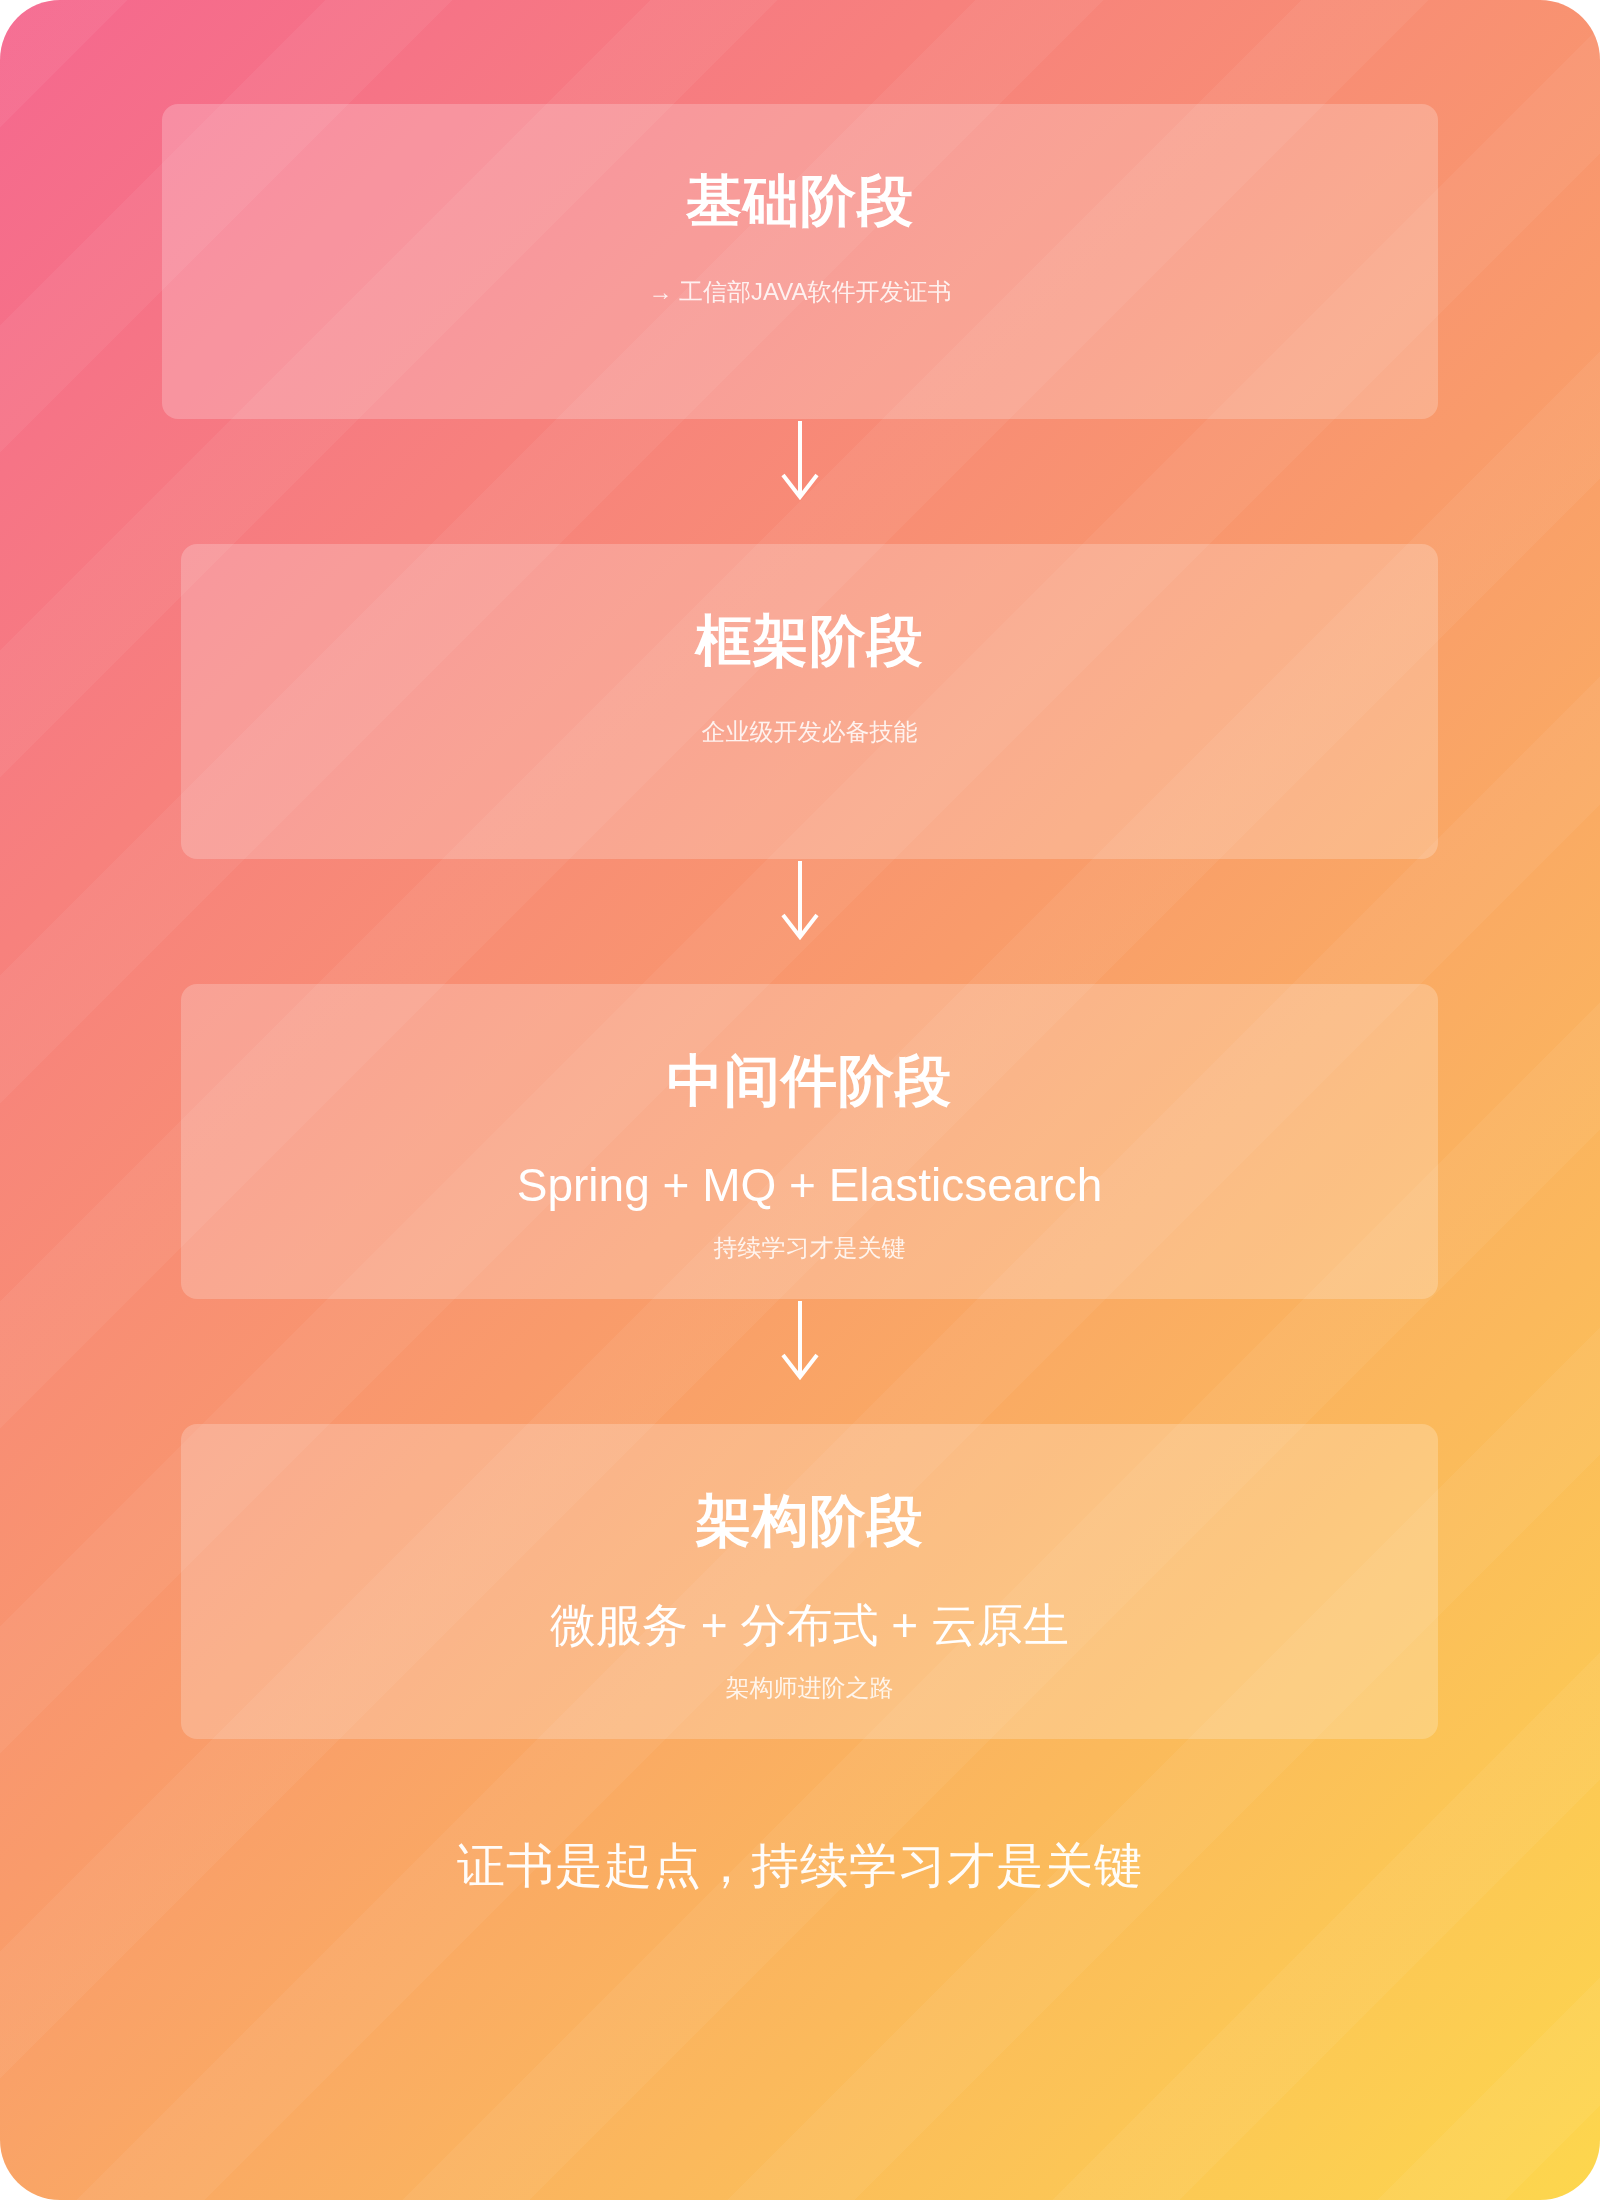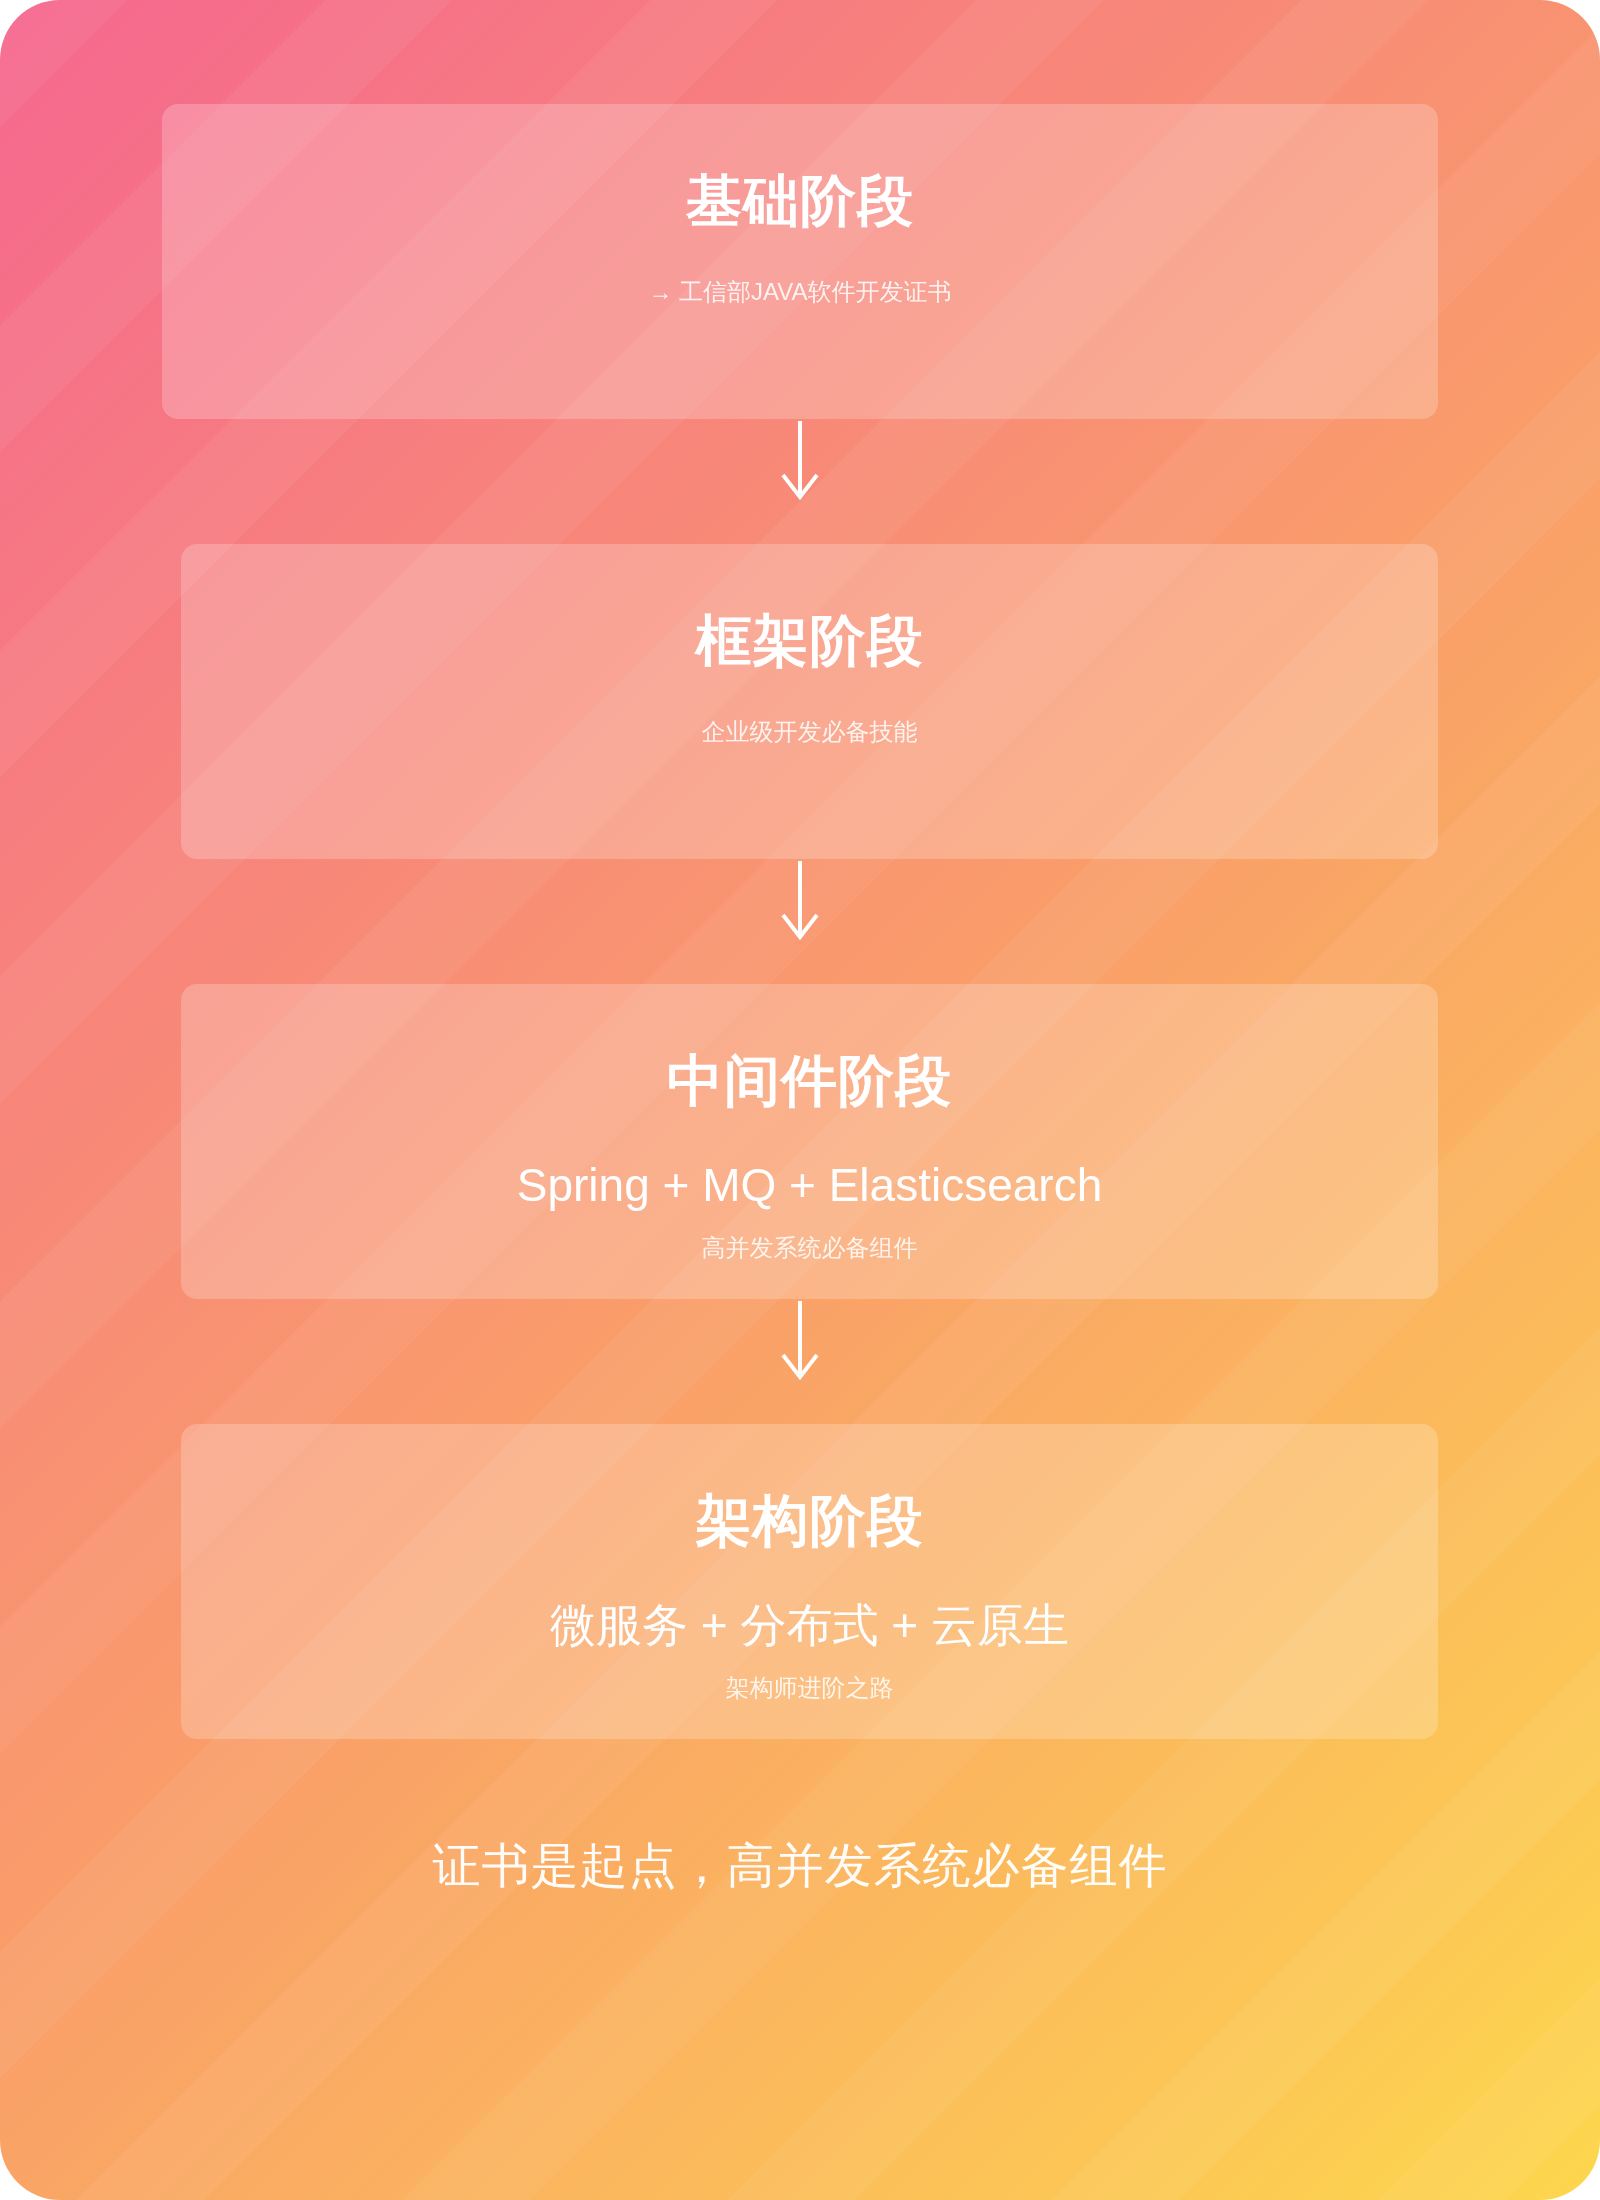--- a/index.html
+++ b/index.html
@@ -139,32 +139,32 @@
     <div class="arrow-row">
       <svg class="down-arrow-svg" width="44" height="84" viewBox="0 0 44 84" fill="none" xmlns="http://www.w3.org/2000/svg">
         <path d="M22 2 L22 76" stroke="#ffffff" stroke-width="4"></path>
         <path d="M5 56 L22 78 L39 56" stroke="#ffffff" stroke-width="4" fill="none" stroke-linejoin="miter"></path>
       </svg>
     </div>
 
     <section class="stage-card">
       <div class="stage-title">中间件阶段</div>
       <div class="stage-skills">Spring + MQ + Elasticsearch</div>
-      <div class="stage-note">高并发系统必备组件</div>
+      <div class="stage-note">持续学习才是关键</div>
     </section>
 
     <div class="arrow-row">
       <svg class="down-arrow-svg" width="44" height="84" viewBox="0 0 44 84" fill="none" xmlns="http://www.w3.org/2000/svg">
         <path d="M22 2 L22 76" stroke="#ffffff" stroke-width="4"></path>
         <path d="M5 56 L22 78 L39 56" stroke="#ffffff" stroke-width="4" fill="none" stroke-linejoin="miter"></path>
       </svg>
     </div>
 
     <section class="stage-card">
       <div class="stage-title">架构阶段</div>
       <div class="stage-skills">微服务 + 分布式 + 云原生</div>
       <div class="stage-note">架构师进阶之路</div>
     </section>
 
-    <div class="footer-note">证书是起点，高并发系统必备组件</div>
+    <div class="footer-note">证书是起点，持续学习才是关键</div>
 
   </div>
 </div>
 
 </body></html>

